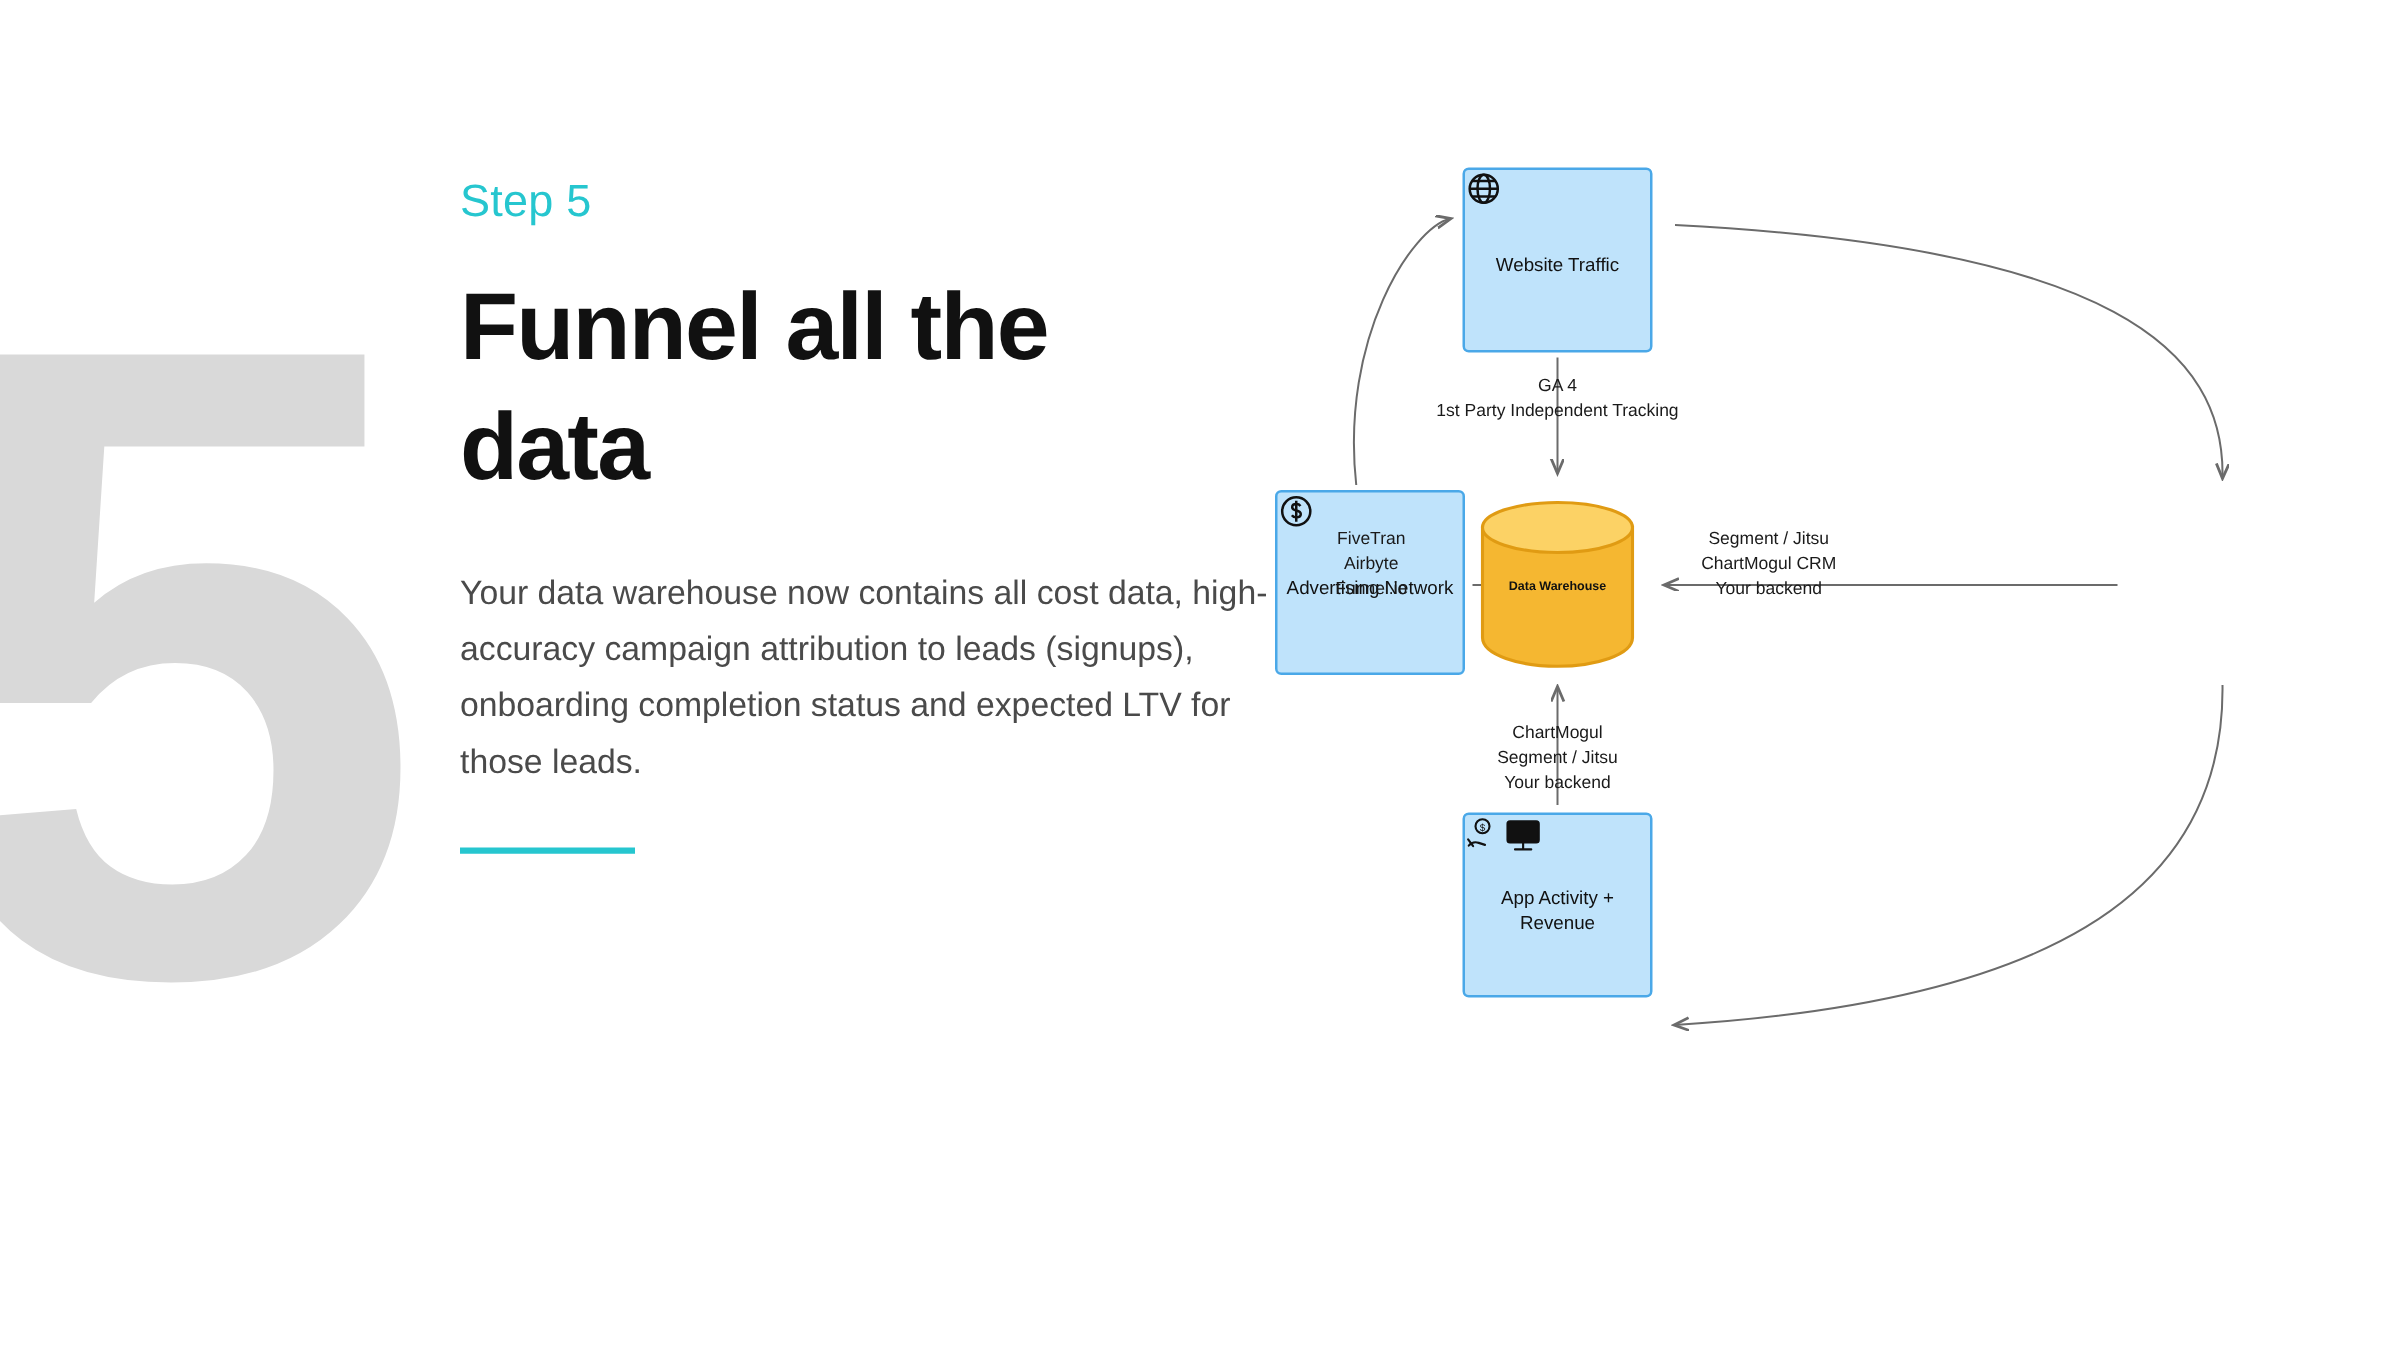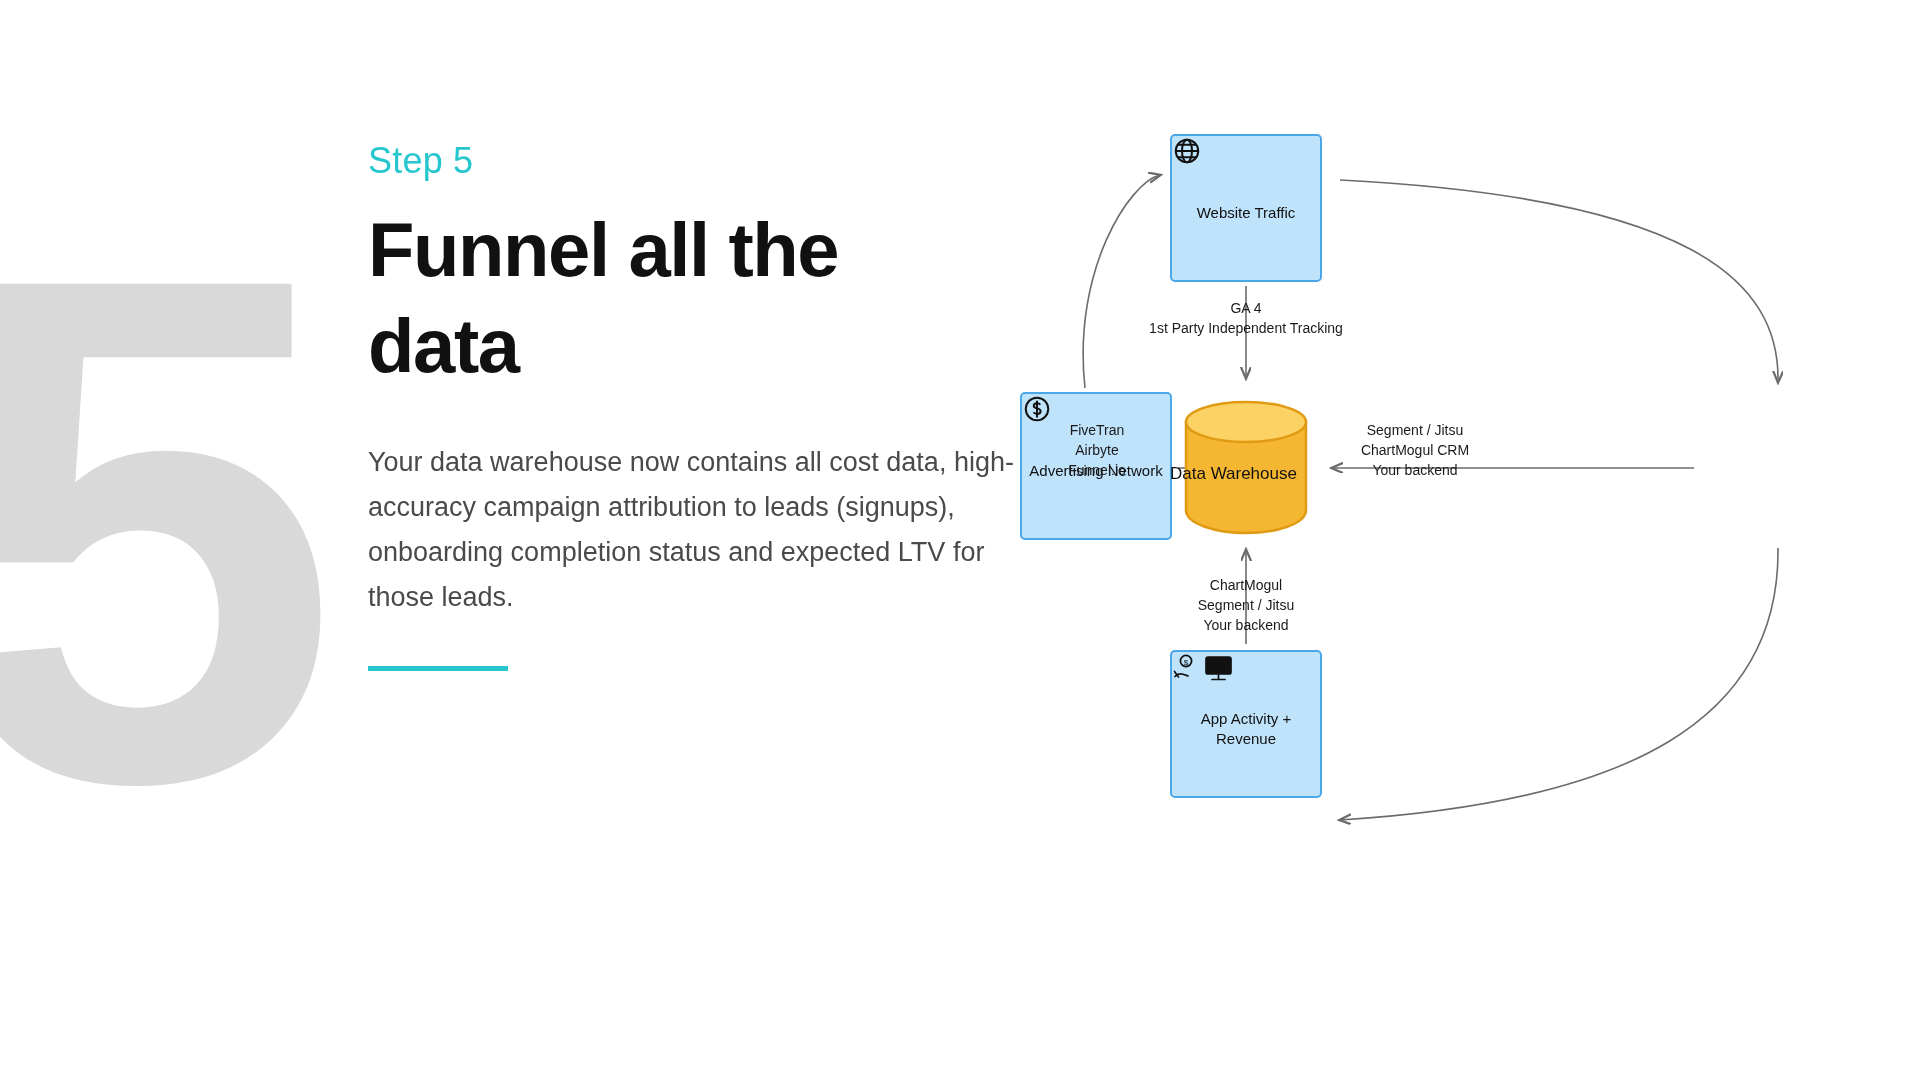--- a/index.html
+++ b/index.html
@@ -63,21 +63,21 @@
     position: absolute;
     left: 368px;
     top: 140px;
     width: 680px;
     z-index: 3;
   }
   .step-label {
     font-size: 36px;
     color: #26c6cf;
     font-weight: 400;
-    margin: 0 0 20px 0;
+    margin: 0 0 32px 0;
     letter-spacing: 0.2px;
   }
   .headline {
     font-size: 76px;
     line-height: 96px;
     font-weight: 700;
     color: #111111;
     letter-spacing: -1.4px;
     margin: 0 0 46px 0;
     max-width: 620px;
@@ -146,22 +146,24 @@
     left: 160px;
     top: 274px;
     width: 152px;
     height: 144px;
   }
   .wh-label {
     position: absolute;
     left: 0;
     top: 70px;
     width: 152px;
-    font-size: 17px;
+    text-align: center;
+    font-size: 10px;
     color: #111;
+    font-weight: bold;
   }
 
   .edge-label {
     position: absolute;
     font-size: 14px;
     line-height: 20px;
     color: #1a1a1a;
     text-align: center;
     white-space: pre-line;
   }

